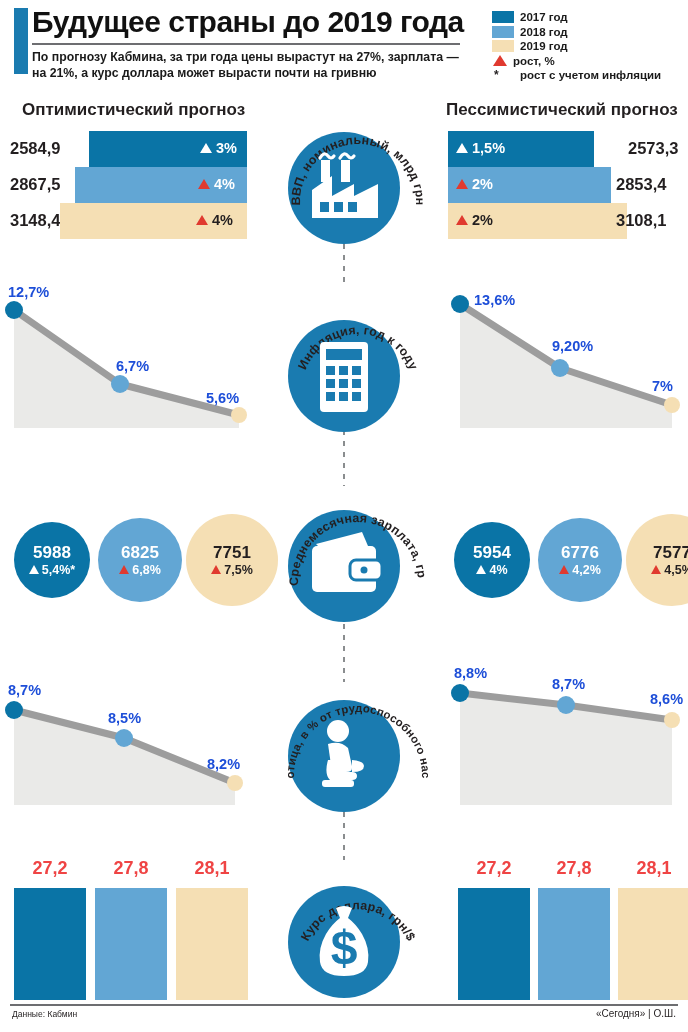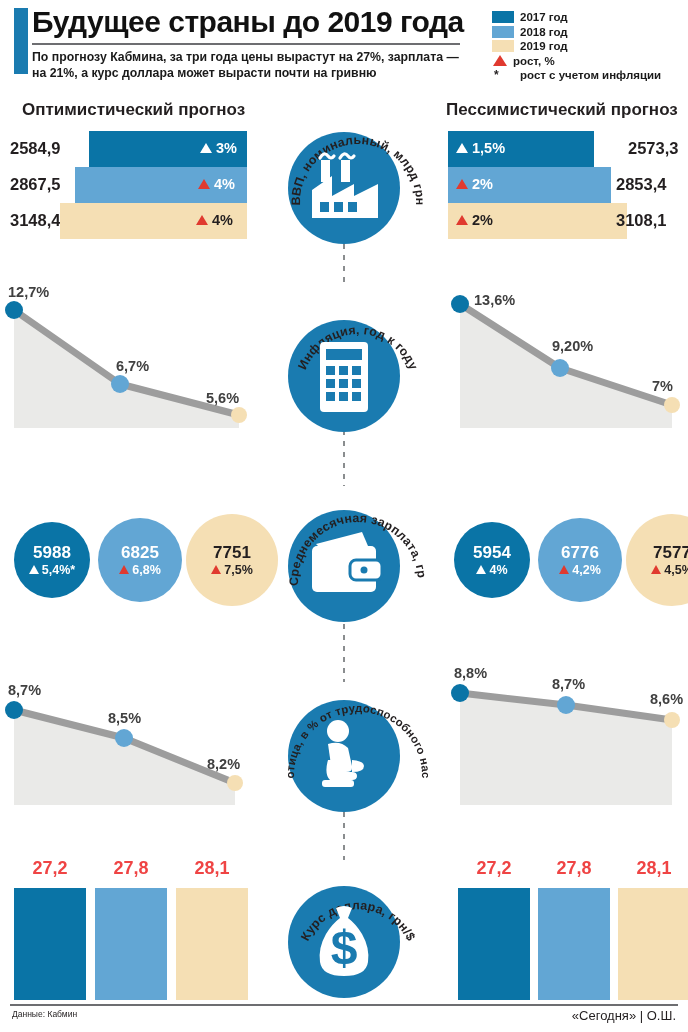--- a/index.html
+++ b/index.html
@@ -84,21 +84,21 @@
     display: flex; align-items: center; gap: 4px;
   }
   .tri { width: 0; height: 0; border-left: 6px solid transparent;
          border-right: 6px solid transparent; border-bottom: 10px solid #e03a2f; }
   .tri.white { border-bottom-color: #ffffff; }
 
   
   .linechart { position: absolute; }
   .linechart svg { position: absolute; left: 0; top: 0; }
   .pt-label {
-    position: absolute; font-size: 14.5px; font-weight: bold; color: #404040;
+    position: absolute; font-size: 14.5px; font-weight: bold; color: #1d4ed8;
     white-space: nowrap;
   }
 
   
   .circles { position: absolute; }
   .circ {
     position: absolute; border-radius: 50%;
     display: flex; flex-direction: column; align-items: center; justify-content: center;
   }
   .circ-val { font-size: 17px; font-weight: bold; line-height: 17px; }
@@ -110,21 +110,21 @@
   .curbars { position: absolute; }
   .curbar { position: absolute; bottom: 0; width: 72px; }
   .curbar-label {
     position: absolute; width: 72px; text-align: center;
     font-size: 18px; font-weight: bold; color: #ef4444;
   }
 
   
   .footer-rule { position: absolute; left: 10px; top: 1004px; width: 668px; height: 2px; background: #6d6e71; }
   .footer-left { position: absolute; left: 12px; top: 1009px; font-size: 8.5px; color: #231f20; }
-  .footer-right { position: absolute; right: 12px; top: 1008px; font-size: 13px; color: #231f20; }
+  .footer-right { position: absolute; right: 12px; top: 1008px; font-size: 10px; color: #231f20; }
 </style>
 </head>
 <body>
 
 <div class="page">
 
   <div class="header">
     <div class="title-mark"></div>
     <div class="title">Будущее страны до 2019 года</div>
     <div class="title-rule"></div>

